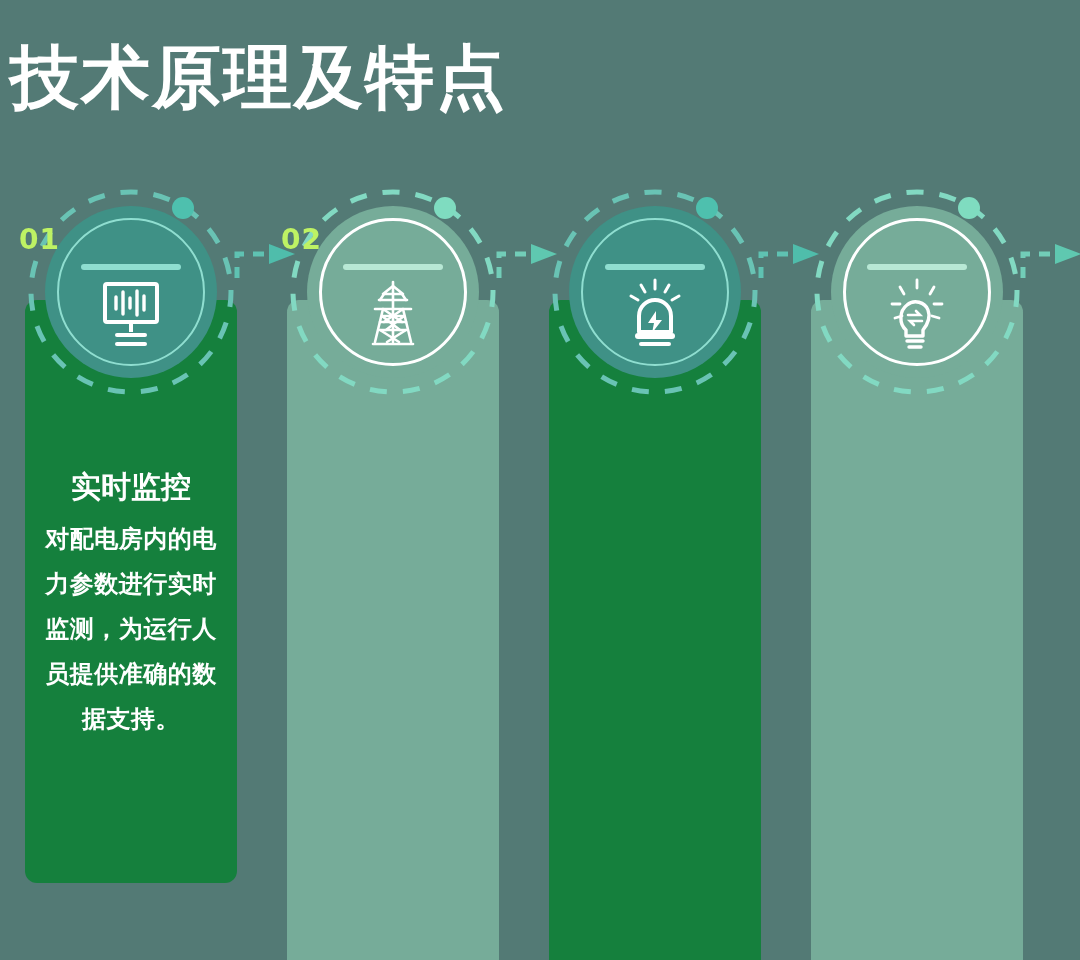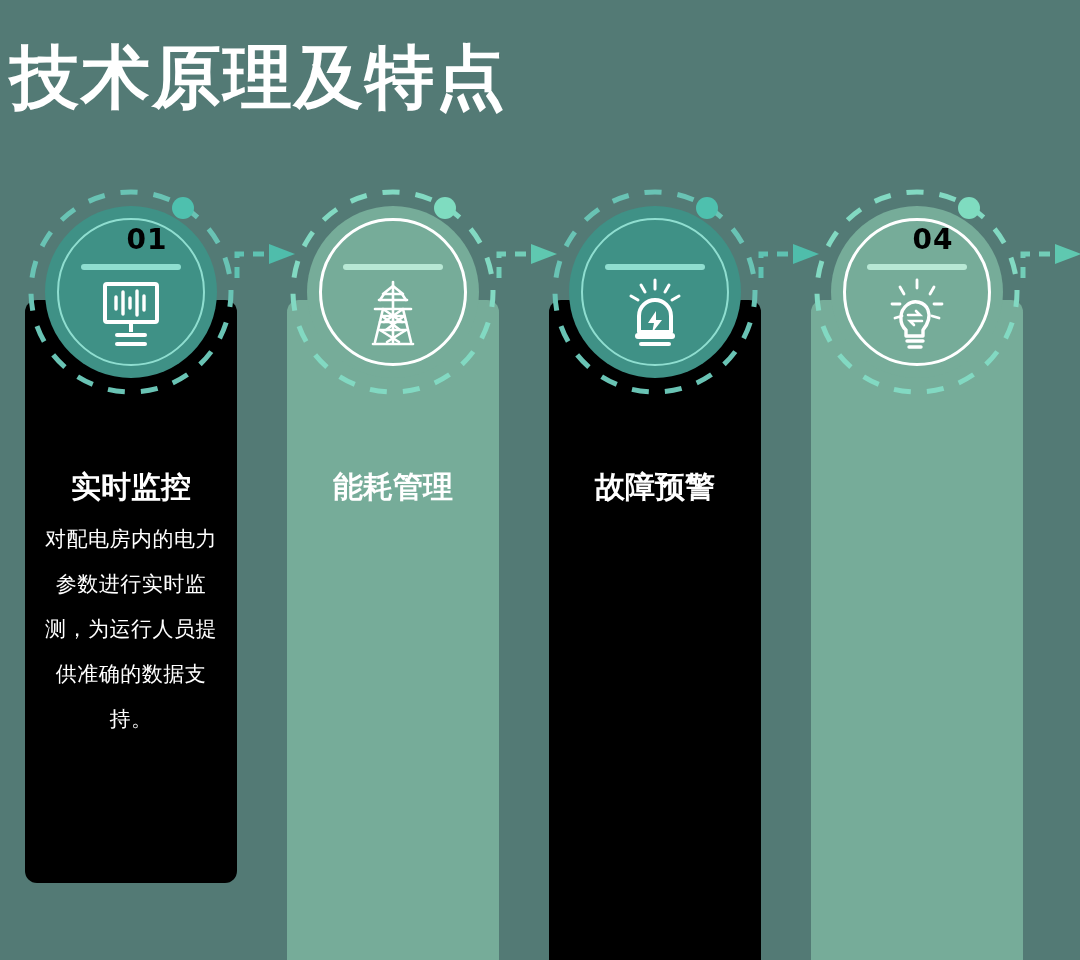--- a/index.html
+++ b/index.html
@@ -54,43 +54,44 @@
   .card {
     position: absolute;
     top: 120px;
     left: 0;
     width: 212px;
     border-radius: 12px;
     box-sizing: border-box;
     padding: 168px 16px 26px 16px;
     text-align: center;
   }
-  .card.dark  { background: #000000; }
+  .card.dark  { background: #15803d; }
   .card.light { background: #76ac99; }
 
   .card-0 { height: 583px; }
   .card-1 { height: 763px; }
   .card-2 { height: 692px; }
   .card-3 { height: 763px; }
 
   .card-title {
     font-size: 30px;
     line-height: 38px;
     font-weight: bold;
     color: #ffffff;
     margin: 0 0 10px 0;
     white-space: nowrap;
   }
   .card-body {
-    font-size: 21px;
+    font-size: 24px;
     line-height: 45px;
     color: #ffffff;
     margin: 0;
     text-align: center;
     letter-spacing: 0.5px;
+    font-weight: bold;
   }
 
   
   .circle-wrap {
     position: absolute;
     top: 0;
     left: -6px;
     width: 224px;
     height: 224px;
   }
@@ -114,27 +115,27 @@
     width: 148px; height: 148px;
     border-radius: 50%;
     box-sizing: border-box;
   }
   .inner-ring.dark  { border: 2px solid #8fded0; }
   .inner-ring.light { border: 3px solid #ffffff; }
 
   .step-num {
     position: absolute;
     top: 44px;
-    left: 16px;
+    left: 0;
     width: 224px;
-    text-align: center;
+    text-align: left;
     font-size: 28px;
     line-height: 32px;
     font-weight: bold;
-    color: #000000;
+    color: #bef264;
     letter-spacing: 1px;
     font-family: "DejaVu Sans", sans-serif;
   }
   .divider {
     position: absolute;
     top: 84px;
     left: 62px;
     width: 100px;
     height: 6px;
     border-radius: 3px;
@@ -198,30 +199,30 @@
     </div>
 
     <svg class="arrow" viewBox="0 0 72 40">
       <path d="M6 38 L6 14 L34 14" fill="none" stroke="#5fc2b2" stroke-width="5" stroke-dasharray="11 9" stroke-linecap="butt"></path>
       <polygon points="38,4 64,14 38,24" fill="#4fbdab"></polygon>
     </svg>
   </div>
 
   <div class="step step-1">
     <div class="card light card-1">
-      <div class="card-title">能耗管理</div>
     </div>
 
     <div class="circle-wrap">
       <svg class="dashed-ring" viewBox="0 0 224 224">
         <circle cx="112" cy="112" r="100" fill="none" stroke="#82d9c2" stroke-width="5" stroke-dasharray="17 16" stroke-linecap="butt" transform="rotate(-58 112 112)"></circle>
         <circle cx="164" cy="28" r="11" fill="#7fdcc0"></circle>
       </svg>
       <div class="disc light"></div>
       <div class="inner-ring light"></div>
+      <div class="step-num">02</div>
       <div class="divider light"></div>
 
       <svg class="step-icon" viewBox="0 0 80 74">
         <g fill="none" stroke="#ffffff" stroke-width="2.6" stroke-linecap="round" stroke-linejoin="round">
           <path d="M40 4 L40 64"></path>
           <path d="M26 22 L54 22"></path>
           <path d="M22 31 L58 31"></path>
           <path d="M40 8 L30 16 L50 16 Z"></path>
           <path d="M31 16 L27 22 M49 16 L53 22"></path>
           <path d="M30 31 L22 64 M50 31 L58 64"></path>
@@ -237,21 +238,20 @@
     </div>
 
     <svg class="arrow" viewBox="0 0 72 40">
       <path d="M6 38 L6 14 L34 14" fill="none" stroke="#72cdb8" stroke-width="5" stroke-dasharray="11 9" stroke-linecap="butt"></path>
       <polygon points="38,4 64,14 38,24" fill="#5fc8b0"></polygon>
     </svg>
   </div>
 
   <div class="step step-2">
     <div class="card dark card-2">
-      <div class="card-title">故障预警</div>
     </div>
 
     <div class="circle-wrap">
       <svg class="dashed-ring" viewBox="0 0 224 224">
         <circle cx="112" cy="112" r="100" fill="none" stroke="#69c3b4" stroke-width="5" stroke-dasharray="17 16" stroke-linecap="butt" transform="rotate(-58 112 112)"></circle>
         <circle cx="164" cy="28" r="11" fill="#4ec0ae"></circle>
       </svg>
       <div class="disc dark"></div>
       <div class="inner-ring dark"></div>
       <div class="divider dark"></div>
@@ -281,21 +281,20 @@
     <div class="card light card-3">
     </div>
 
     <div class="circle-wrap">
       <svg class="dashed-ring" viewBox="0 0 224 224">
         <circle cx="112" cy="112" r="100" fill="none" stroke="#82d9c2" stroke-width="5" stroke-dasharray="17 16" stroke-linecap="butt" transform="rotate(-58 112 112)"></circle>
         <circle cx="164" cy="28" r="11" fill="#7fdcc0"></circle>
       </svg>
       <div class="disc light"></div>
       <div class="inner-ring light"></div>
-      <div class="step-num">04</div>
       <div class="divider light"></div>
 
       <svg class="step-icon" viewBox="0 0 80 74">
         <g stroke="#ffffff" stroke-width="2.8" stroke-linecap="round" fill="none">
           <line x1="40" y1="2" x2="40" y2="10"></line>
           <line x1="23" y1="9" x2="27" y2="16"></line>
           <line x1="57" y1="9" x2="53" y2="16"></line>
           <line x1="15" y1="26" x2="23" y2="26"></line>
           <line x1="65" y1="26" x2="57" y2="26"></line>
           <line x1="18" y1="40" x2="25" y2="38"></line>

